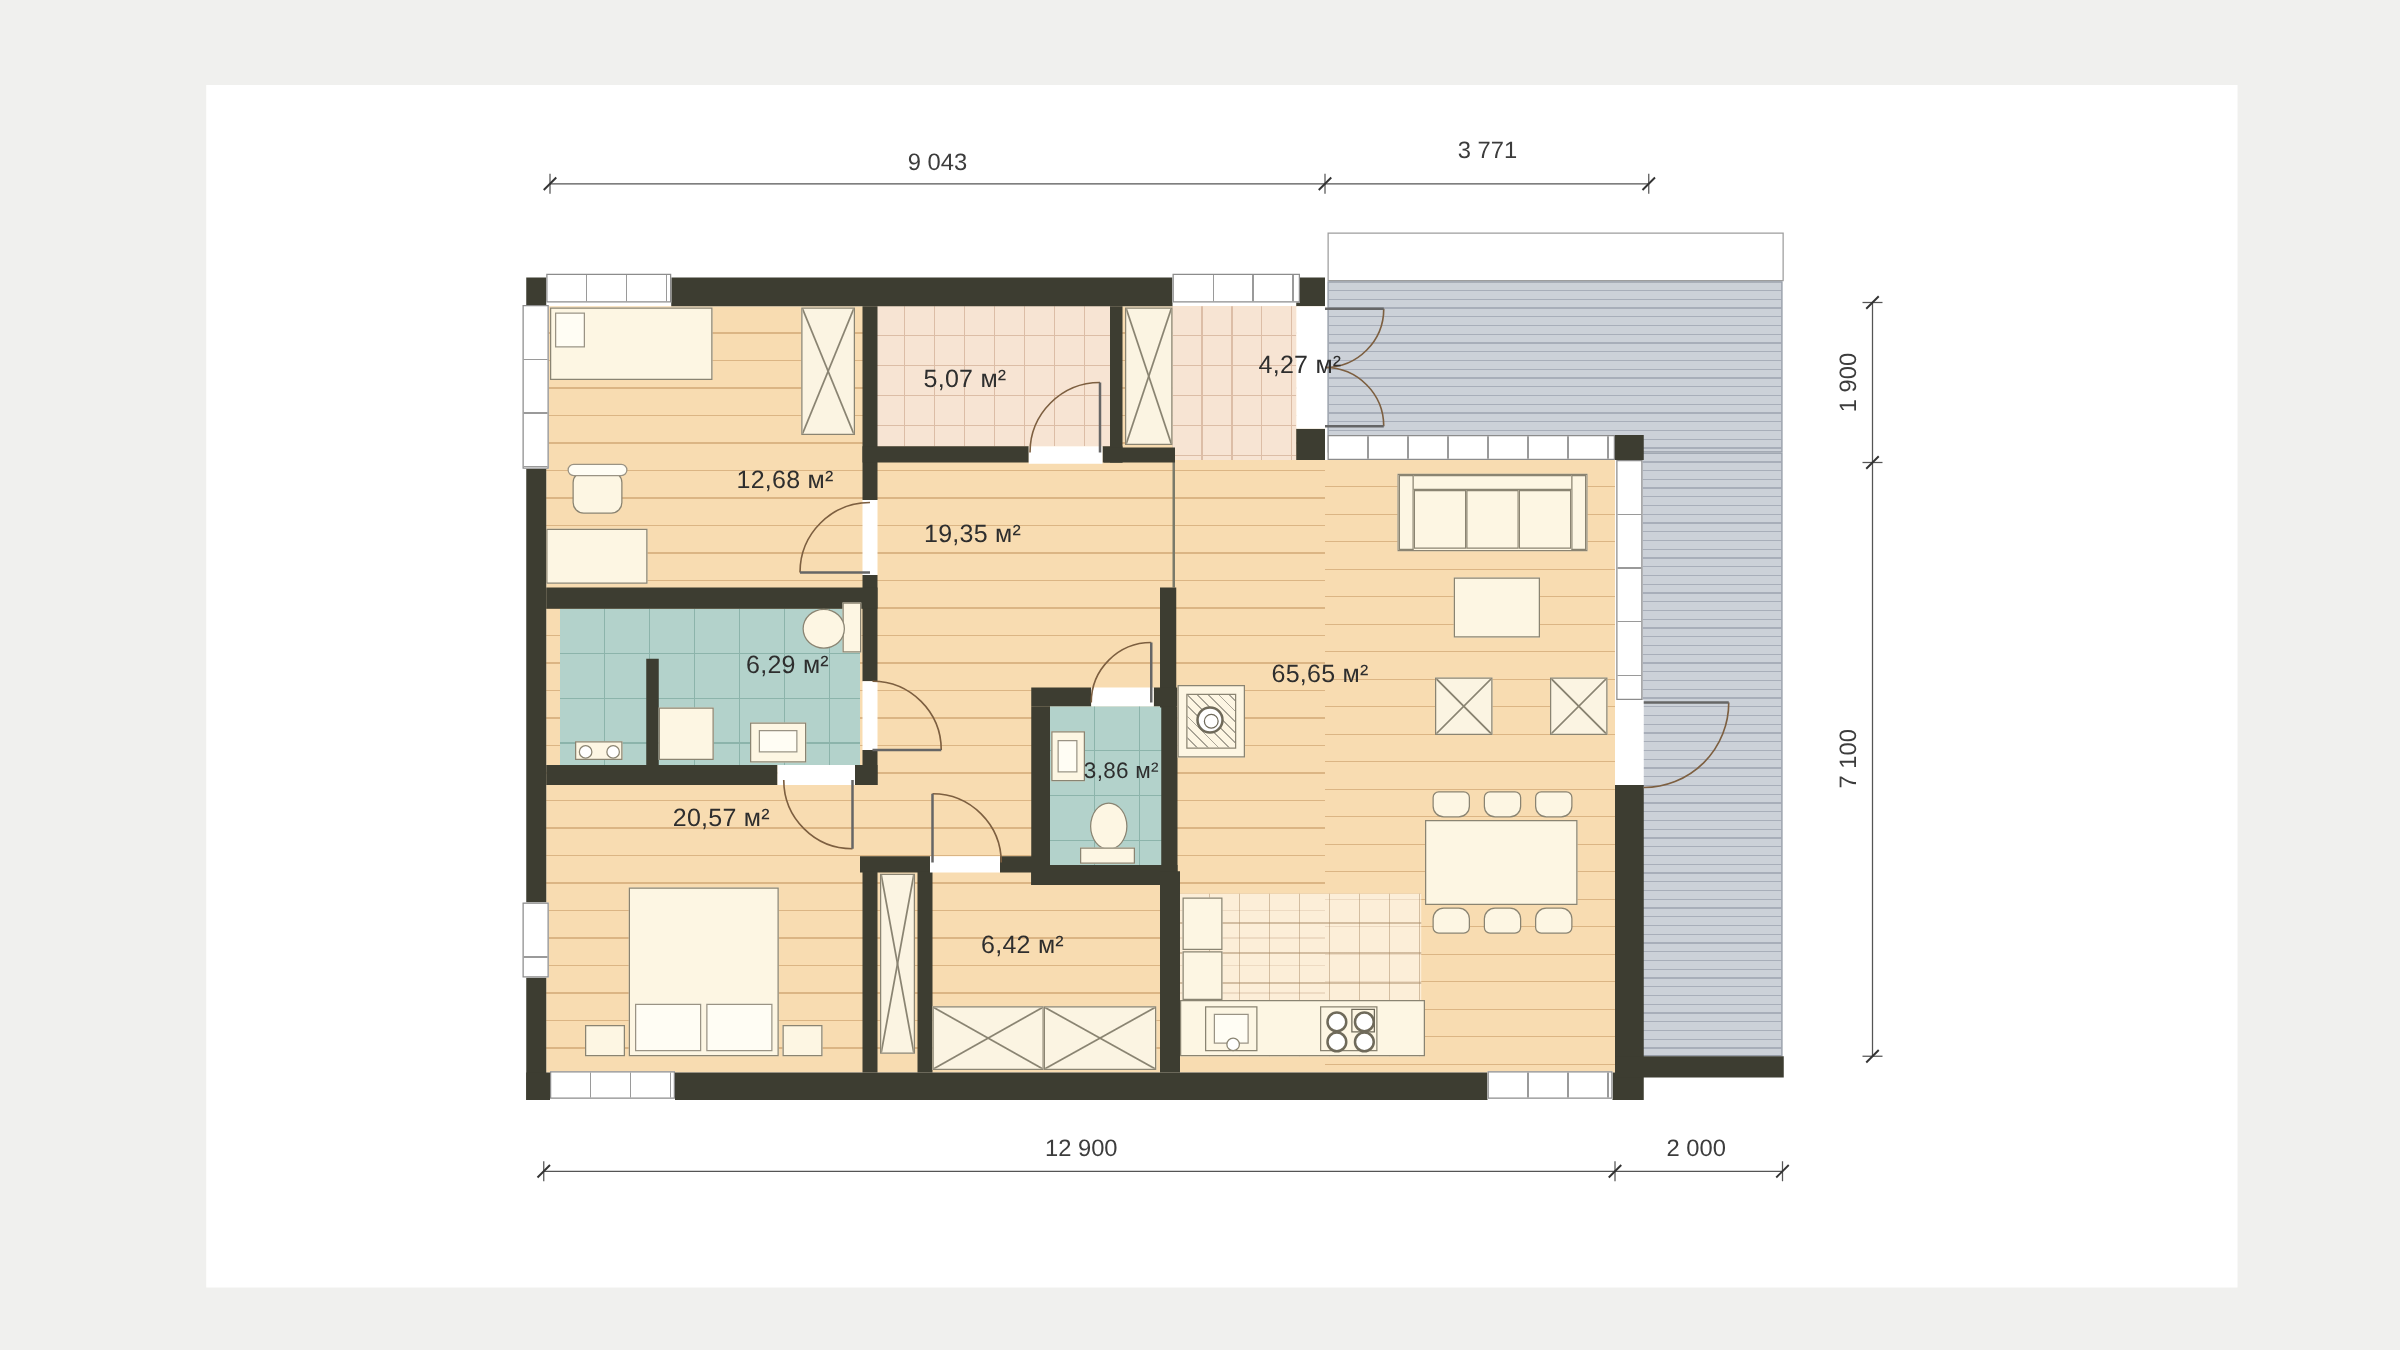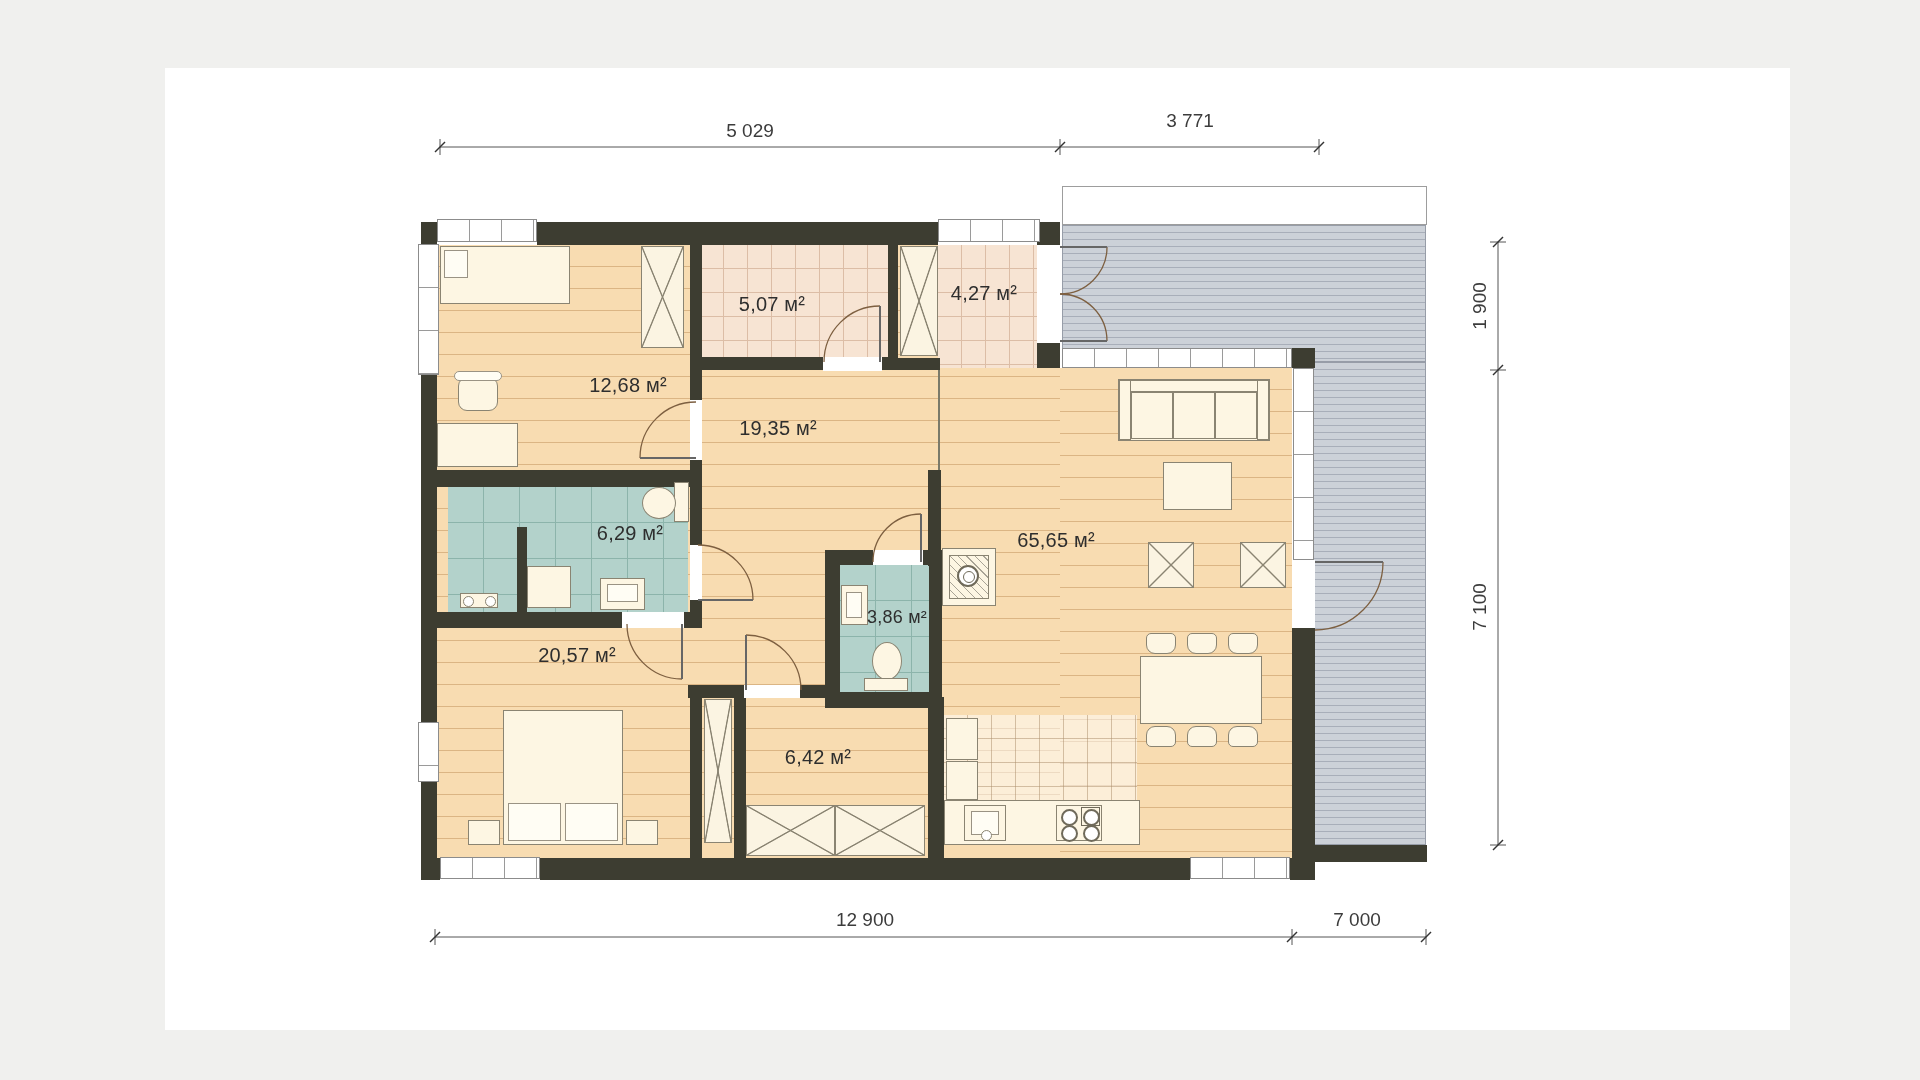--- a/index.html
+++ b/index.html
@@ -269,27 +269,27 @@
         <line x1="1287" y1="942" x2="1297" y2="932"></line>
         <line x1="1421" y1="942" x2="1431" y2="932"></line>
       <line x1="1493" y1="247" x2="1503" y2="237"></line>
         <line x1="1493" y1="375" x2="1503" y2="365"></line>
         <line x1="1493" y1="850" x2="1503" y2="840"></line>
     </g>
   </svg>
 
   <div class="rlab" style="left:628px;top:385px">12,68 м²</div>
   <div class="rlab" style="left:772px;top:304px">5,07 м²</div>
-  <div class="rlab" style="left:984px;top:293px">4,27 м²</div>
+  <div class="rlab" style="left:1040px;top:293px">4,27 м²</div>
   <div class="rlab" style="left:778px;top:428px">19,35 м²</div>
   <div class="rlab" style="left:630px;top:533px">6,29 м²</div>
   <div class="rlab" style="left:897px;top:617px;font-size:18px">3,86 м²</div>
   <div class="rlab" style="left:1056px;top:540px">65,65 м²</div>
   <div class="rlab" style="left:577px;top:655px">20,57 м²</div>
   <div class="rlab" style="left:818px;top:757px">6,42 м²</div>
 
-  <div class="dlab" style="left:750px;top:131px">5 029</div>
+  <div class="dlab" style="left:750px;top:131px">9 043</div>
   <div class="dlab" style="left:1190px;top:121px">3 771</div>
   <div class="dlab" style="left:865px;top:920px">12 900</div>
-  <div class="dlab" style="left:1357px;top:920px">7 000</div>
+  <div class="dlab" style="left:1357px;top:920px">2 000</div>
   <div class="dlab rot" style="left:1480px;top:306px">1 900</div>
   <div class="dlab rot" style="left:1480px;top:607px">7 100</div>
 </div>
 
 </body></html>

